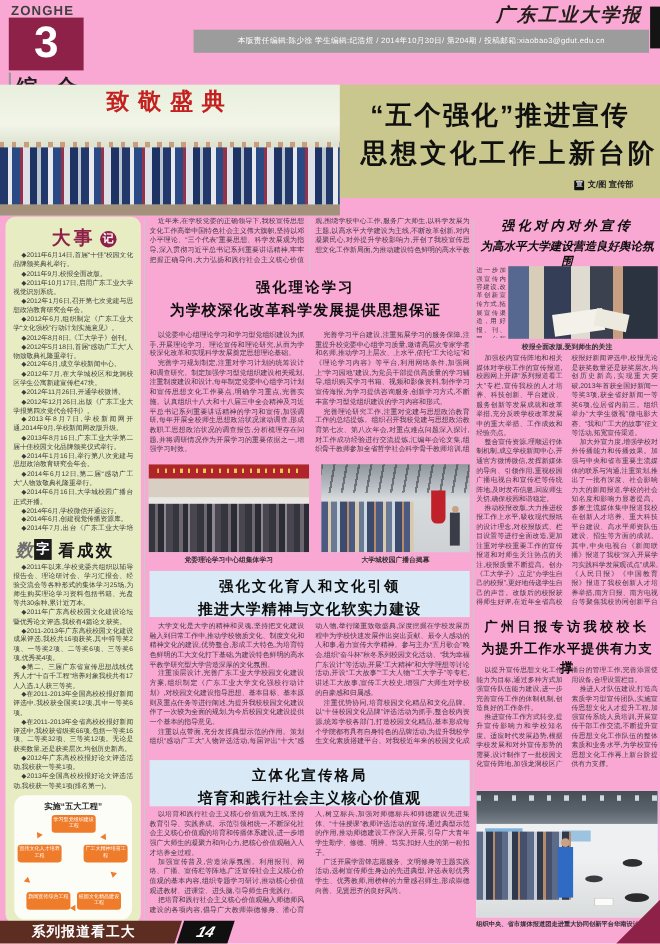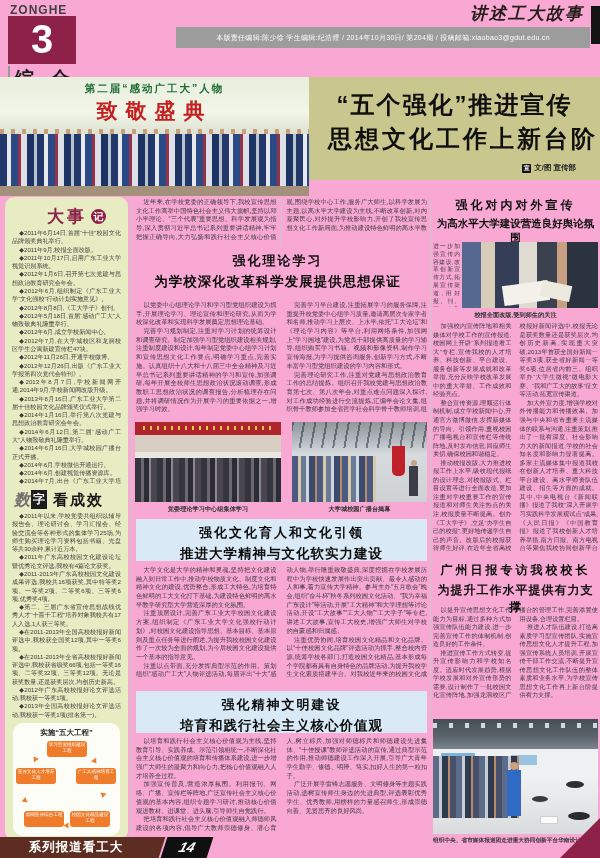--- a/index.html
+++ b/index.html
@@ -111,21 +111,21 @@
   .ph2-beams { position:absolute; top:0; left:0; right:0; height:26px;
                background:repeating-linear-gradient(100deg, rgba(50,55,62,.55) 0 2px, rgba(0,0,0,0) 2px 11px); }
   .ph2-crowd { position:absolute; bottom:0; left:0; width:62%; height:46px;
                background:repeating-linear-gradient(90deg,#4a5a80 0 6px,#d9c9ac 6px 9px,#6a7a95 9px 14px,#cdd8e2 14px 17px,#3c4a6b 17px 23px,#b78a6b 23px 25px); }
   .ph2-curtain { position:absolute; right:22px; top:24px; width:13px; height:30px; background:#c0202a; border-radius:0 0 5px 5px; }
   .ph2-man { position:absolute; right:9px; bottom:6px; width:9px; height:30px; background:#3a3d48; }
   .ph2-head { position:absolute; right:10px; bottom:36px; width:6px; height:6px; border-radius:50%; background:#c9a183; }
   #cap2 { left:292px; top:505px; width:135px; }
 
   
-  #r1h { left:433px; top:197px; width:165px; height:42px; }
+  #r1h { left:433px; top:197px; width:165px; height:42px;font-style:italic; }
   .rh-l1 { font-size:12px; letter-spacing:3px; font-weight:900; }
   .rh-l2 { font-size:10.5px; font-weight:900; margin-top:3px; }
   #r1intro { position:absolute; left:433px; top:243px; width:27px; height:64px; font-size:5.8px; line-height:1.35;
              text-align:justify; overflow:hidden; color:#3b3b3b; }
   #r1photo { position:absolute; left:462px; top:242px; width:136px; height:66px; overflow:hidden;
              background:linear-gradient(90deg,#56688f 0 14%,#d8cdb9 14% 24%,#343e57 24% 42%,#e0dbd0 42% 55%,#3c4150 55% 70%,#c89f80 70% 77%,#2c3340 77% 100%); }
   .r1paper1 { position:absolute; left:30%; bottom:8%; width:34%; height:30%; background:#f3f1ea; transform:rotate(-8deg); }
   .r1paper2 { position:absolute; left:58%; bottom:14%; width:22%; height:24%; background:#eceade; transform:rotate(12deg); }
   #r1cap { left:433px; top:311px; width:165px; }
   #r1b { left:433px; top:322px; width:165px; height:238px; column-gap:8px; font-size:6.2px; }
@@ -153,26 +153,25 @@
                      border-left:40px solid rgba(0,0,0,0); border-bottom:40px solid #8e2147; z-index:7; }
 </style>
 </head>
 <body>
 
 <div id="page">
 
   <div class="kicker">ZONGHE</div>
   <div class="logo-box">3</div>
   <div class="section-name">综 合</div>
-  <div class="masthead">讲述工大故事</div>
+  <div class="masthead">广东工业大学报</div>
   <div class="edge-tab"></div>
   <div class="info-bar">本版责任编辑:陈少徐  学生编辑:纪浩煜  /  2014年10月30日/ 第204期 / 投稿邮箱:xiaobao3@gdut.edu.cn</div>
 
   <div class="lead-photo">
-    <div class="lead-banner-1">第二届“感动广工大”人物</div>
     <div class="lead-banner-2">致敬盛典</div>
     <div class="lead-heads"></div>
     <div class="lead-crowd"></div>
     <div class="lead-floor"></div>
   </div>
 
   <div class="headline-block">
     <div class="headline-l1">“五个强化”推进宣传</div>
     <div class="headline-l2">思想文化工作上新台阶</div>
     <div class="headline-credit">
@@ -279,21 +278,21 @@
     <div class="sh-l2">推进大学精神与文化软实力建设</div>
   </div>
   <div id="s2b" class="bodytxt">
       <p>大学文化是大学的精神和灵魂,坚持把文化建设融入到日常工作中,推动学校物质文化、制度文化和精神文化的建设,优势整合,形成工大特色,为培育特色鲜明的工大文化打下基础,为建设特色鲜明的高水平教学研究型大学营造深厚的文化氛围。</p>
       <p>注重顶层设计,完善广东工业大学校园文化建设方案,组织制定《广东工业大学文化强校行动计划》,对校园文化建设指导思想、基本目标、基本原则及重点任务等进行阐述,为提升我校校园文化建设作了一次较为全面的规划,为今后校园文化建设提供一个基本的指导意见。</p>
       <p>注重以点带面,充分发挥典型示范的作用。策划组织“感动广工大”人物评选活动,每届评出“十大”感动人物,举行隆重致敬盛典,深度挖掘在学校发展历程中为学校快速发展作出突出贡献、最令人感动的人和事,着力宣传大学精神。参与主办“五月歌会”晚会,组织“奋斗杯”秋冬系列校园文化活动、“我为幸福广东设计”等活动,开展“工大精神”和大学理想等讨论活动,开设“工大故事”“工大人物”“工大学子”等专栏,讲述工大故事,宣传工大校史,增强广大师生对学校的自豪感和归属感。</p>
       <p>注重优势协同,培育校园文化精品和文化品牌。以“十佳校园文化品牌”评选活动为抓手,整合校内资源,统筹学校各部门,打造校园文化精品,基本形成每个学院都有具有自身特色的品牌活动,为提升我校学生文化素质搭建平台。对我校近年来的校园文化成果进行梳理和整合,参加省高校校园文化建设成果评选,获得多项殊荣。进一步重视和推广学校视觉形象识别系统的应用,使学校形象的表达与传播更加具有影响力。组织大学城文化广场方案的前期设计工作,组织校园绿化景观方案制定,开展校道命名和文化景观的规划。</p>
     </div>
 
   <div id="s3h" class="sec-header">
-    <div class="sh-l1">强化精神文明建设</div>
+    <div class="sh-l1">立体化宣传格局</div>
     <div class="sh-l2">培育和践行社会主义核心价值观</div>
   </div>
   <div id="s3b" class="bodytxt">
       <p>以培育和践行社会主义核心价值观为主线,坚持教育引导、实践养成、示范引领相统一,不断深化社会主义核心价值观的培育和传播体系建设,进一步增强广大师生的凝聚力和向心力,把核心价值观融入人才培养全过程。</p>
       <p>加强宣传普及,营造浓厚氛围。利用报刊、网络、广播、宣传栏等阵地,广泛宣传社会主义核心价值观的基本内容,组织专题学习研讨,推动核心价值观进教材、进课堂、进头脑,引导师生自觉践行。</p>
       <p>把培育和践行社会主义核心价值观融入师德师风建设的各项内容,倡导广大教师崇德修身、潜心育人,树立标兵,加强对师德标兵和师德建设先进集体、“十佳授课”教师评选活动的宣传,通过典型示范的作用,推动师德建设工作深入开展,引导广大青年学生勤学、修德、明辨、笃实,扣好人生的第一粒扣子。</p>
       <p>广泛开展学雷锋志愿服务、文明修身等主题实践活动,选树宣传师生身边的先进典型,评选表彰优秀学生、优秀教师,用榜样的力量感召师生,形成崇德向善、见贤思齐的良好风尚。</p>
     </div>
 
   <div id="r1h" class="sec-header">

